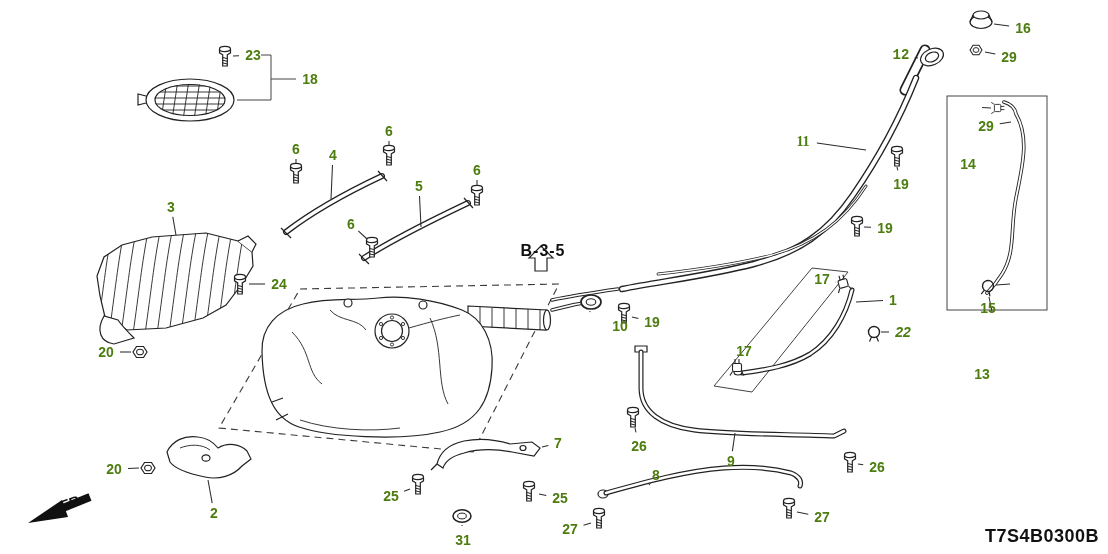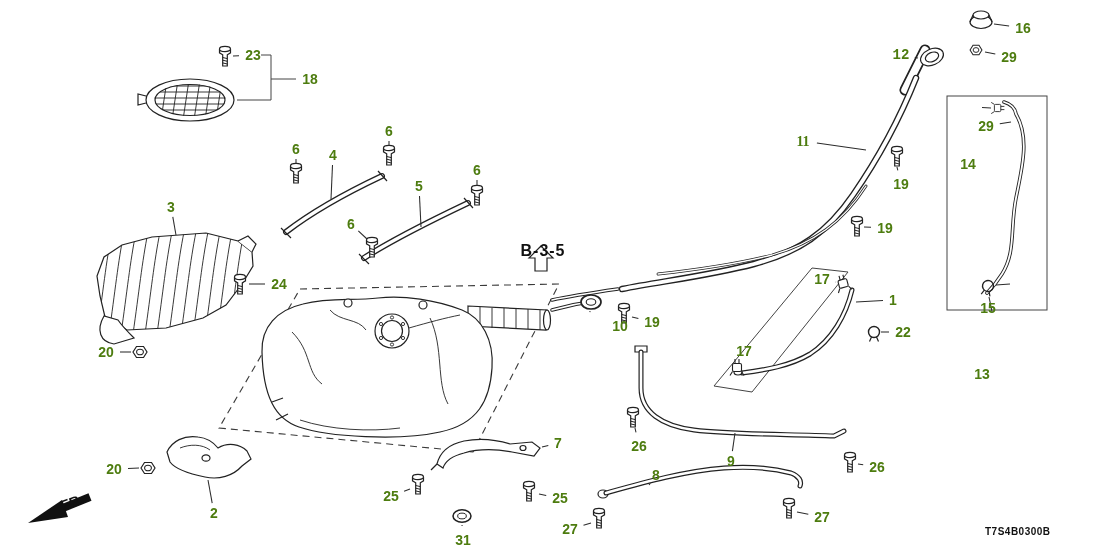--- a/index.html
+++ b/index.html
@@ -22,21 +22,21 @@
     position:absolute; transform:translate(-50%,-50%);
     font-weight:700; font-size:14px; line-height:1; color:#4d7c0f;
     white-space:nowrap; user-select:none;
   }
   .section-ref {
     position:absolute; left:543px; top:231px; transform:translate(-50%,-50%);
     font-weight:700; font-size:16px; letter-spacing:1px; color:#111111;margin-top:20px;
   }
   .diagram-code {
     position:absolute; left:985px; top:526px;
-    font-weight:700; font-size:10px; letter-spacing:0.5px; color:#111111;
+    font-weight:700; font-size:18px; letter-spacing:0.5px; color:#111111;
   }
   .fr-label {
     position:absolute; left:72px; top:502px; transform:translate(-50%,-50%) rotate(-20deg);
     font-weight:700; font-size:14px; color:#111111;
   }
 </style>
 </head>
 <body>
 
 <div class="stage">
@@ -292,21 +292,21 @@
       <div class="callout" style="left: 333px; top: 155px;">4</div>
       <div class="callout" style="left: 419px; top: 186px;">5</div>
       <div class="callout" style="left: 171px; top: 207px;">3</div>
       <div class="callout" style="left: 279px; top: 284px;">24</div>
       <div class="callout" style="left: 822px; top: 279px;">17</div>
       <div class="callout" style="left: 744px; top: 351px;">17</div>
       <div class="callout" style="left: 893px; top: 300px;">1</div>
       <div class="callout" style="left: 988px; top: 283px; margin-top: 25px;">15</div>
       <div class="callout" style="left: 982px; top: 326px; margin-top: 48px;">13</div>
       <div class="callout" style="left: 620px; top: 326px;">10</div>
-      <div class="callout" style="left: 903px; top: 332px;">22</div>
+      <div class="callout" style="left: 903px; top: 332px; font-style: italic;">22</div>
       <div class="callout" style="left: 106px; top: 352px;">20</div>
       <div class="callout" style="left: 114px; top: 469px;">20</div>
       <div class="callout" style="left: 214px; top: 513px;">2</div>
       <div class="callout" style="left: 639px; top: 446px;">26</div>
       <div class="callout" style="left: 877px; top: 467px;">26</div>
       <div class="callout" style="left: 731px; top: 461px;">9</div>
       <div class="callout" style="left: 558px; top: 443px;">7</div>
       <div class="callout" style="left: 391px; top: 496px;">25</div>
       <div class="callout" style="left: 560px; top: 498px;">25</div>
       <div class="callout" style="left: 656px; top: 475px;">8</div>

